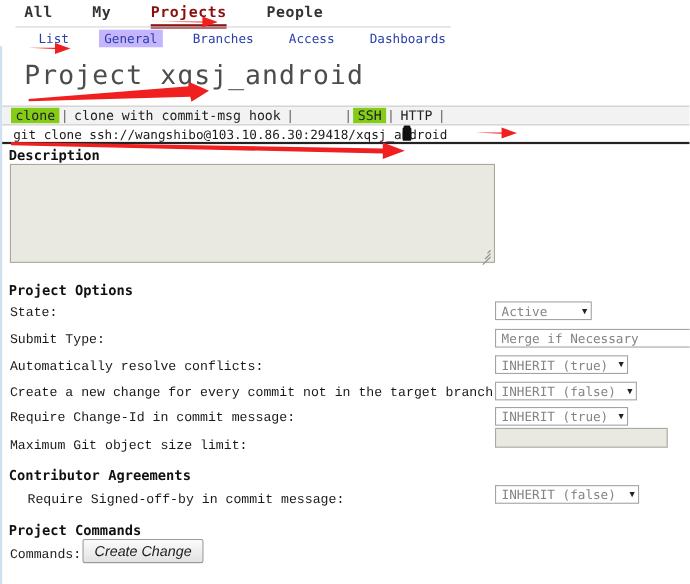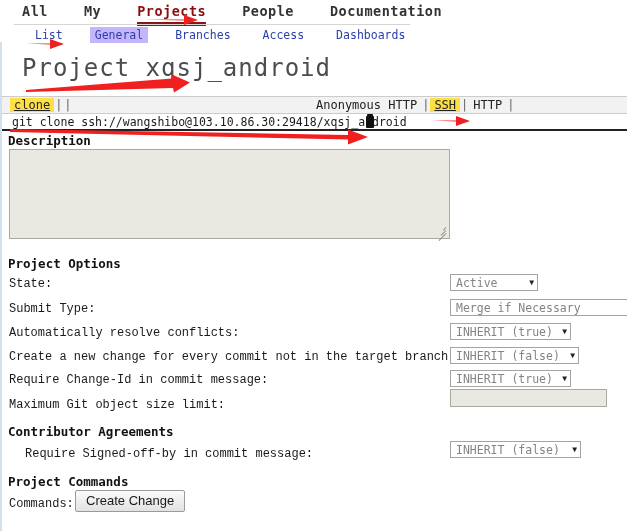--- a/index.html
+++ b/index.html
@@ -132,22 +132,21 @@
     align-items: center;
     white-space: nowrap;
   }
   .clone-link {
     font-family: "DejaVu Sans Mono", "Liberation Mono", monospace;
     font-size: 12px;
     color: #222222;
     padding: 0 4px;
   }
   .clone-link.sel {
-    background: #fde047;
-    text-decoration: underline;
+    background: #84cc16;
   }
   .clone-sep {
     color: #666666;
     font-size: 12px;
     padding: 0 1px;
   }
 
   
   #clone-cmd {
     position: absolute;
@@ -287,64 +286,64 @@
     top: 490px;
     padding: 3px 10px 4px 10px;
     background: linear-gradient(#fbfbfb, #e2e2e2);
     border: 1px solid #9a9a9a;
     border-radius: 2px;
     font-family: "Liberation Sans", sans-serif;
     font-size: 13px;
     color: #1a1a1a;
     cursor: pointer;
     line-height: 1;
+    font-style: italic;
   }
 
   
   .arrow {
     position: absolute;
     pointer-events: none;
   }
 </style>
 </head>
 <body>
 
 <div id="page-edge"></div>
 
 <div id="topnav">
   <div class="tabs">
     <div class="tab">All</div>
     <div class="tab">My</div>
     <div class="tab active">Projects</div>
     <div class="tab">People</div>
-    <div class="tab">Documentation</div>
   </div>
   <div class="rule"></div>
 </div>
 
 <div id="subnav">
   <div class="subtabs">
     <div class="subtab">List</div>
     <div class="subtab selected">General</div>
     <div class="subtab">Branches</div>
     <div class="subtab">Access</div>
     <div class="subtab">Dashboards</div>
   </div>
 </div>
 
 <div id="page-title">Project xqsj_android</div>
 
 <div id="clone-bar">
   <div class="left-group">
     <span class="clone-link sel">clone</span>
     <span class="clone-sep">|</span>
+    <span class="clone-link">clone with commit-msg hook</span>
     <span class="clone-sep">|</span>
   </div>
   <div class="right-group">
-    <span class="clone-link">Anonymous HTTP</span>
     <span class="clone-sep">|</span>
     <span class="clone-link sel">SSH</span>
     <span class="clone-sep">|</span>
     <span class="clone-link">HTTP</span>
     <span class="clone-sep">|</span>
   </div>
 </div>
 
 <div id="clone-cmd">
   <span class="cmdtext">git clone ssh://wangshibo@103.10.86.30:29418/xqsj_android</span>

